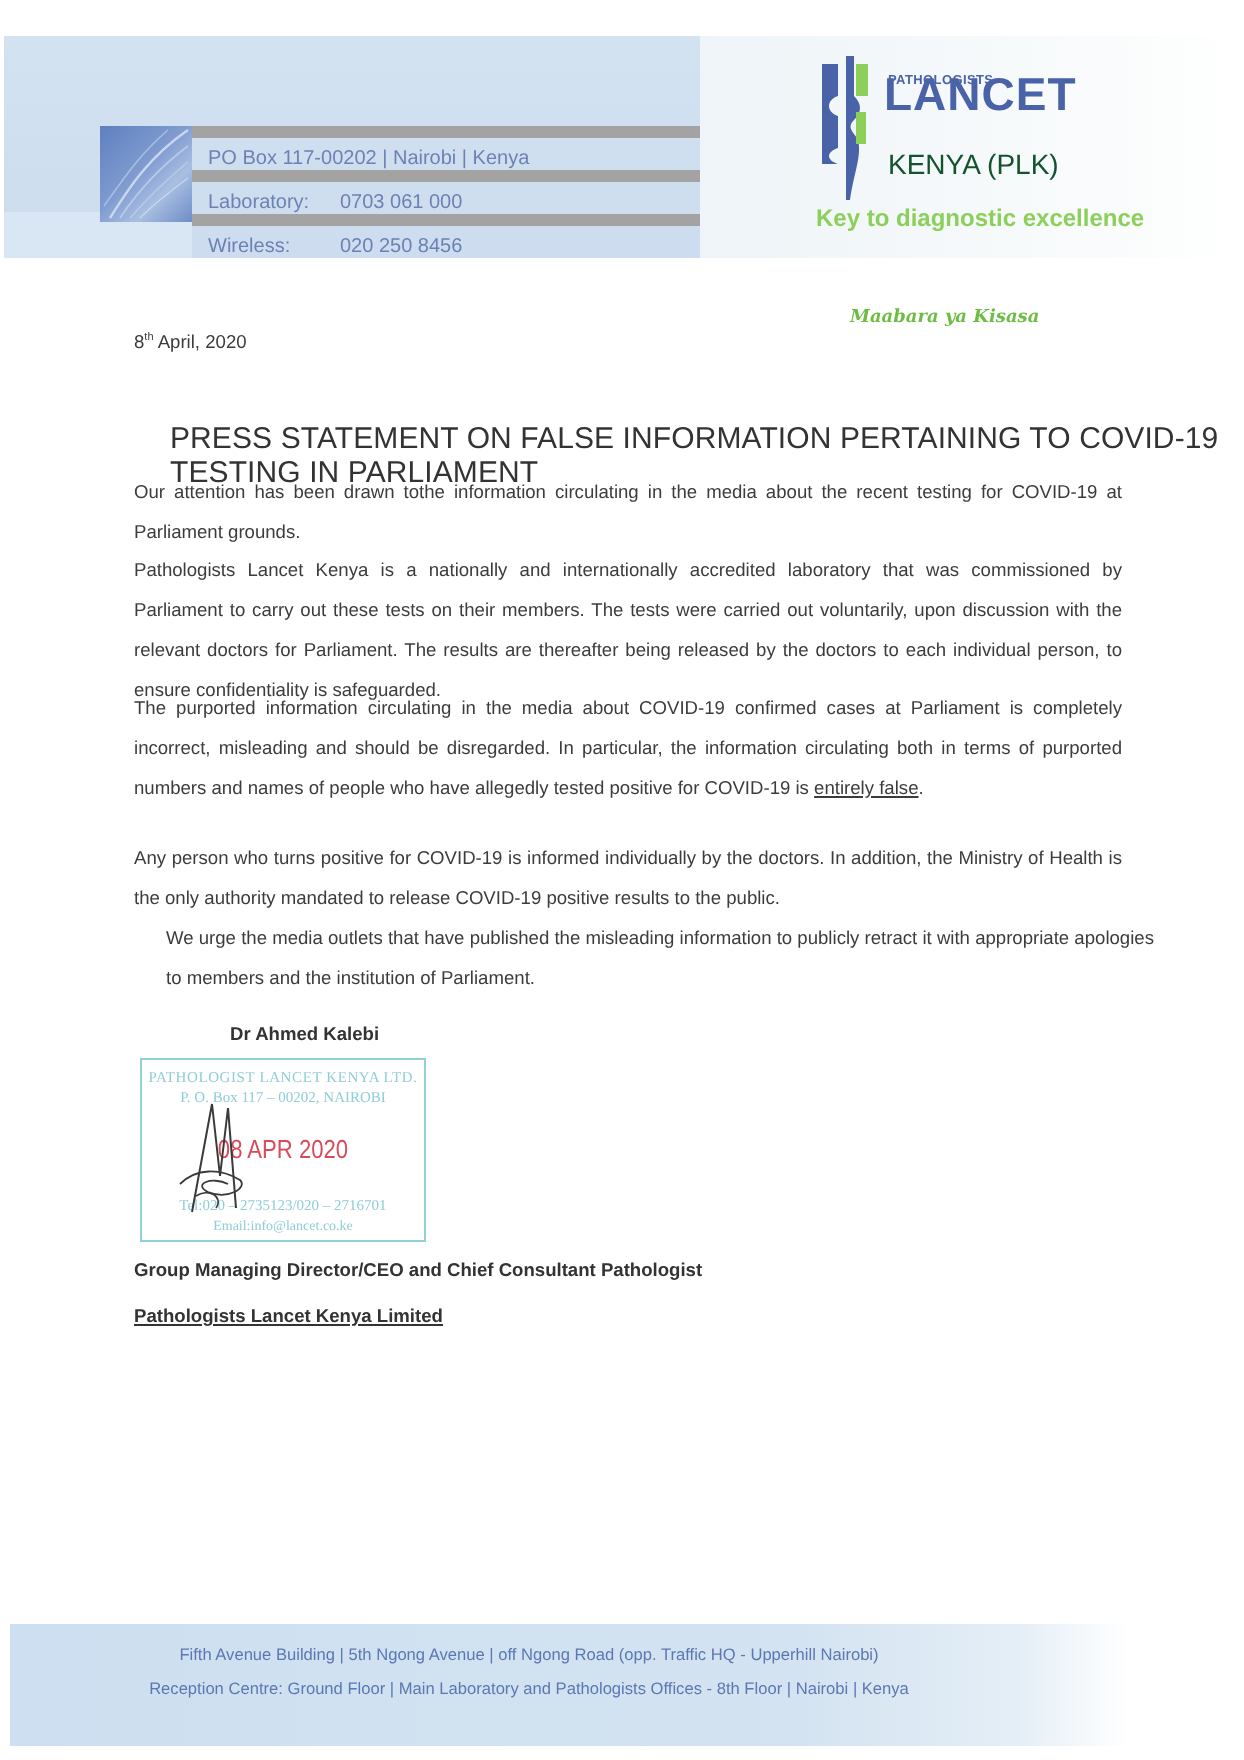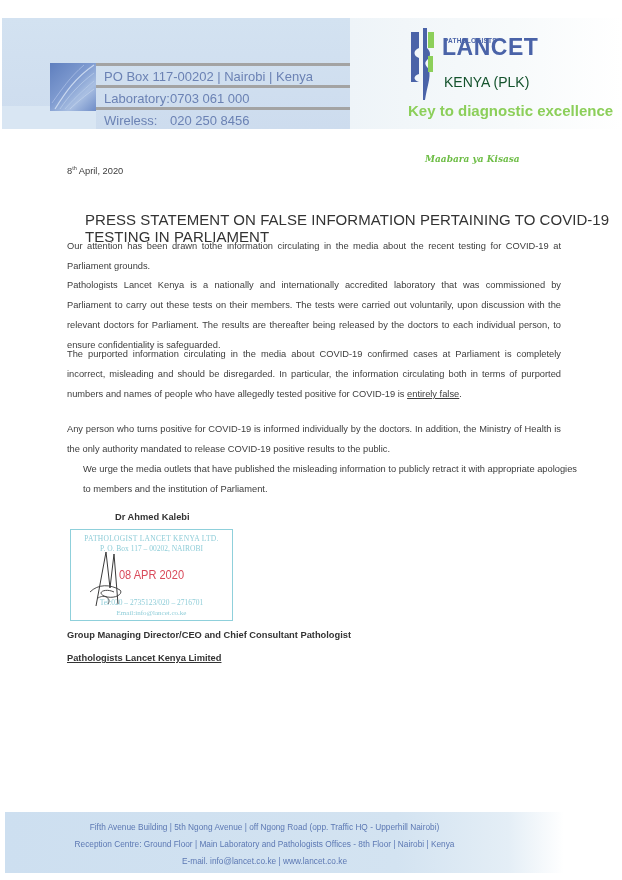--- a/index.html
+++ b/index.html
@@ -19,22 +19,22 @@
     position: absolute; left: 50px; top: 63px; width: 46px; height: 48px;
     background: linear-gradient(135deg, #5f7fbe 0%, #7f9bd0 45%, #a9bfe2 70%, #6e8cc7 100%);
     overflow: hidden;
   }
   .header-art svg { position: absolute; left: 0; top: 0; }
   .header-lines {
     position: absolute; left: 96px; top: 63px; width: 254px; height: 66px;
   }
   .header-row {
     position: absolute; left: 0; width: 254px; height: 22px;
-    border-top: 3px solid #a3a3a3;
-    font-size: 13px; color: #6b82b4; line-height: 22px; padding-left: 8px;
+    border-top: 6px solid #a3a3a3;
+    font-size: 10px; color: #6b82b4; line-height: 22px; padding-left: 8px;
   }
   .header-row .val { position: absolute; left: 74px; top: 0; }
   .header-row.r1 { top: 0; }
   .header-row.r2 { top: 22px; }
   .header-row.r3 { top: 44px; }
   .header-white-strip {
     position: absolute; left: 2px; top: 106px; width: 94px; height: 23px; background: #d9e6f3;
   }
 
   
@@ -45,21 +45,21 @@
   }
   .logo-big {
     position: absolute; left: 442px; top: 34px; font-size: 23px; font-weight: bold;
     color: #4a63a8; letter-spacing: 0.5px; text-align: right;
   }
   .logo-kenya {
     position: absolute; left: 444px; top: 74px; font-size: 14px; font-weight: normal;
     color: #14532d;
   }
   .logo-tagline {
-    position: absolute; left: 408px; top: 102px; font-size: 15px; font-weight: bold;
+    position: absolute; left: 408px; top: 102px; font-size: 12px; font-weight: bold;
     color: #8ccf5a;
   }
   .logo-swahili {
     position: absolute; left: 425px; top: 114px; font-size: 9px; font-style: italic; font-weight: bold;
     color: #6dbd45; font-family: "DejaVu Serif", serif; margin-top: 40px;
   }
 
   
   .body-text { position: absolute; left: 67px; width: 494px; font-family: "Liberation Sans", sans-serif; font-size: 9.3px; line-height: 20px; color: #3c3c3c; }
   .date { position: absolute; left: 67px; top: 166px; font-size: 9.3px; color: #3c3c3c; }
@@ -70,21 +70,21 @@
   .p2 { top: 275px; }
   .p3 { top: 344px; }
   .p4 { top: 419px; }
   .p5 { top: 459px; margin-left: 16px; }
   .underline { text-decoration: underline; }
 
   .signer { position: absolute; left: 67px; top: 512px; font-size: 9.3px; font-weight: bold; color: #333; padding-left: 48px; }
 
   
   .stamp {
-    position: absolute; left: 70px; top: 529px; width: 163px; height: 92px;
+    position: absolute; left: 70px; top: 529px; width: 143px; height: 92px;
     border: 1.5px solid #8fd0db; background: rgba(255,255,255,0.6);
     font-family: "Liberation Serif", serif; color: #8fcdd8; text-align: center;
   }
   .stamp .s1 { position: absolute; left: 0; right: 0; top: 4px; font-size: 7.5px; letter-spacing: 0.3px; }
   .stamp .s2 { position: absolute; left: 0; right: 0; top: 14px; font-size: 7.5px; }
   .stamp .s3 { position: absolute; left: 0; right: 0; top: 37px; font-size: 13px; color: #d94a5a; font-family: "Liberation Sans", sans-serif; font-stretch: condensed; transform: scaleX(0.85); }
   .stamp .s4 { position: absolute; left: 0; right: 0; top: 68px; font-size: 7.5px; }
   .stamp .s5 { position: absolute; left: 0; right: 0; top: 79px; font-size: 7px; }
   .signature { position: absolute; left: 84px; top: 548px; width: 60px; height: 60px; }
 
@@ -166,14 +166,13 @@
   <path d="M6 44 C14 36, 26 36, 36 42 C40 46, 30 52, 20 48 C12 44, 22 40, 30 44" stroke="#3a3a3a" stroke-width="0.9" fill="none"></path>
   <path d="M14 50 C20 46, 28 50, 24 56" stroke="#3a3a3a" stroke-width="0.8" fill="none"></path>
 </svg>
 
 <div class="role">Group Managing Director/CEO and Chief Consultant Pathologist</div>
 <div class="company">Pathologists Lancet Kenya Limited</div>
 
 <div class="footer">
   <div class="f1">Fifth Avenue Building | 5th Ngong Avenue | off Ngong Road (opp. Traffic HQ - Upperhill Nairobi)</div>
   <div class="f2">Reception Centre: Ground Floor | Main Laboratory and Pathologists Offices - 8th Floor | Nairobi | Kenya</div>
-  <div class="f3">E-mail. info@lancet.co.ke | www.lancet.co.ke</div>
 </div>
 
 </body></html>

